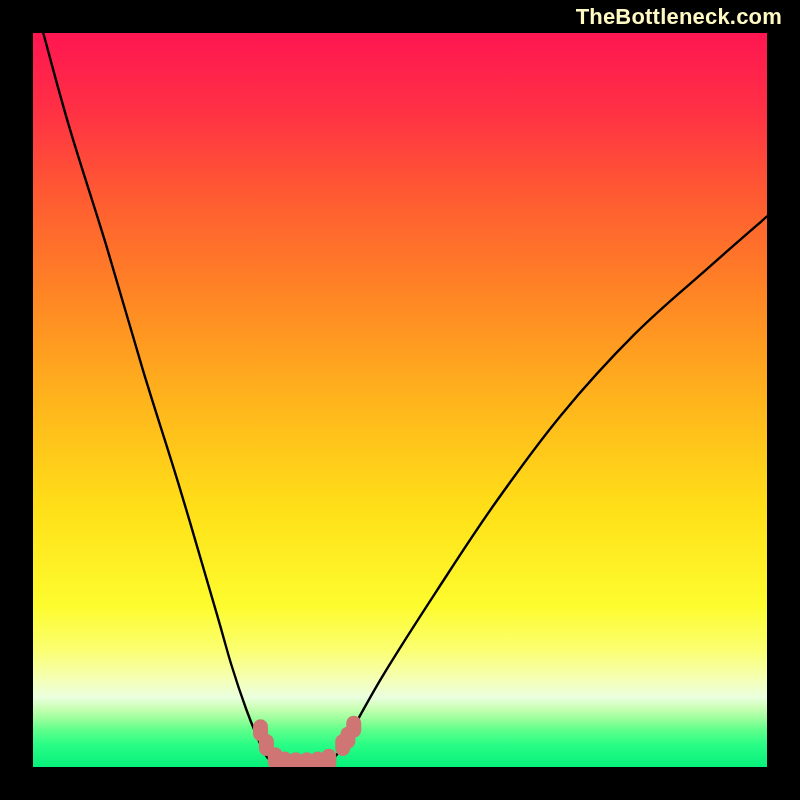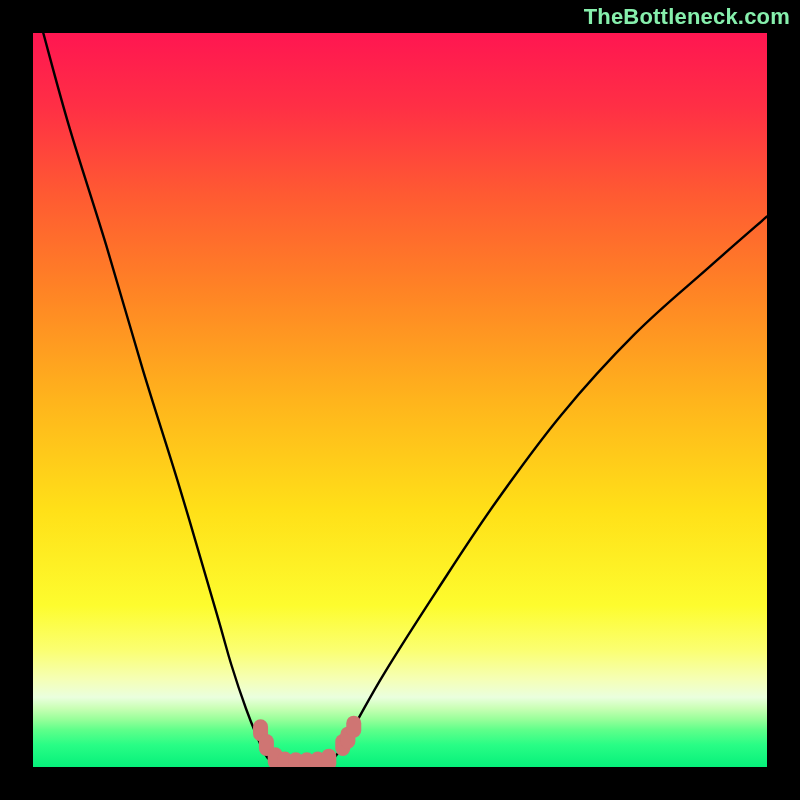--- a/index.html
+++ b/index.html
@@ -11,25 +11,25 @@
   }
   .frame {
     position: relative;
     width: 800px;
     height: 800px;
     background: #000;
   }
   .watermark {
     position: absolute;
     top: 4px;
-    right: 10px;
+    right: 18px;
     font-family: Arial, Helvetica, sans-serif;
     font-size: 22px;
     font-weight: 600;
-    color: #86efac;
+    color: #fef9c3;
     letter-spacing: 0.2px;
     z-index: 10;
   }
   .plot {
     position: absolute;
     left: 33px;
     top: 33px;
     width: 734px;
     height: 734px;
     overflow: hidden;

